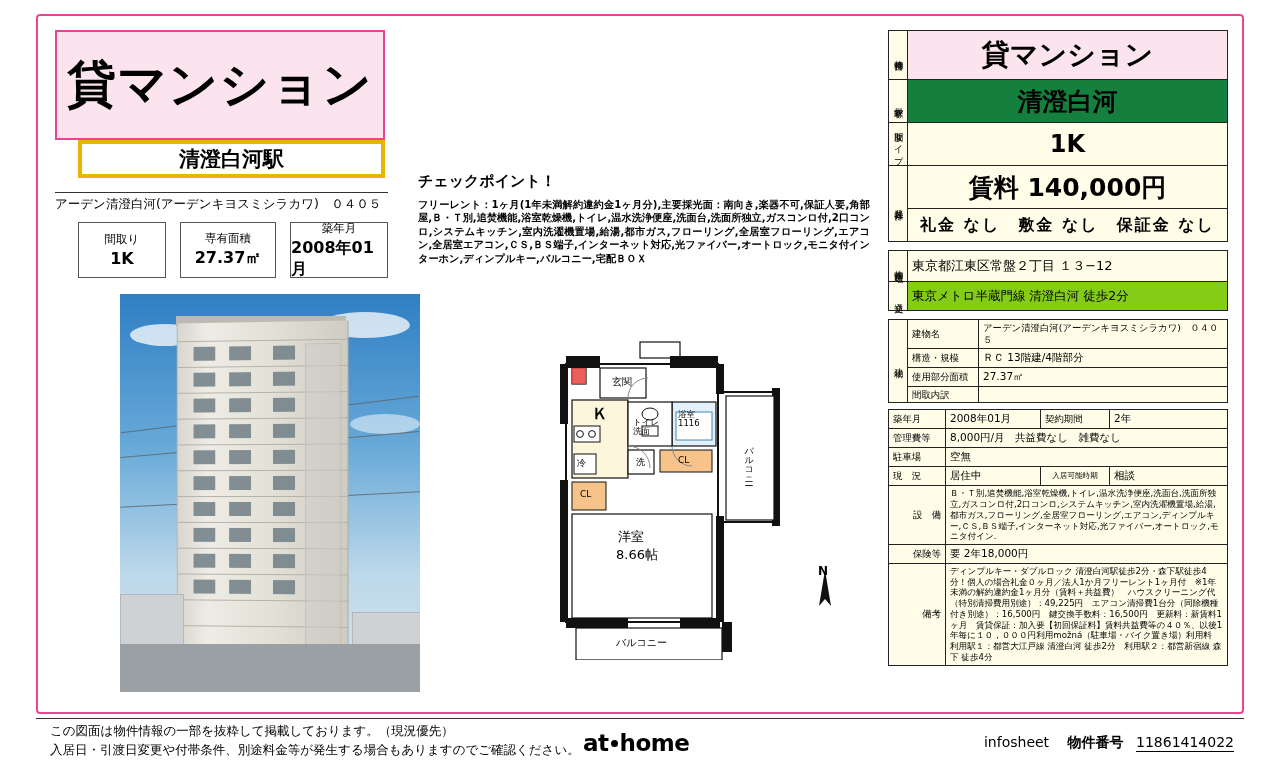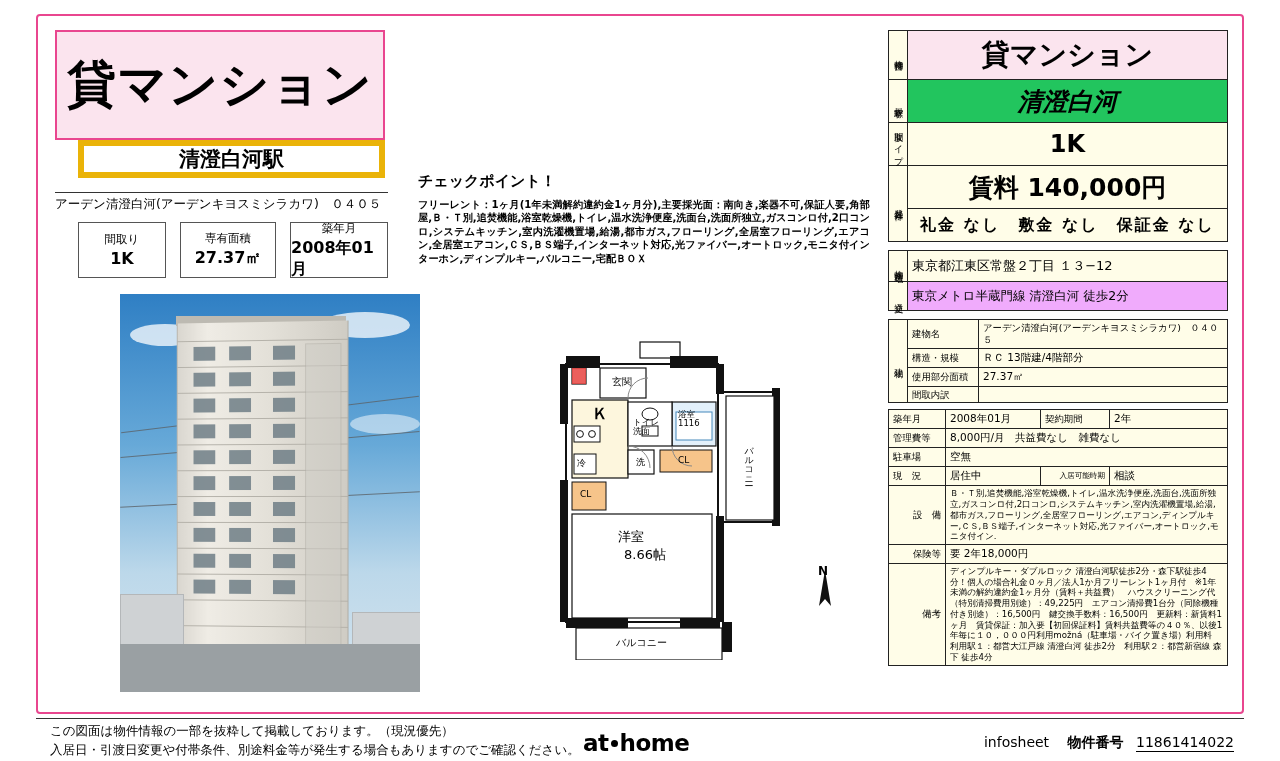--- a/index.html
+++ b/index.html
@@ -44,21 +44,21 @@
     font-size: 49px;
     font-weight: bold;
     letter-spacing: 1px;
     color: #000;
   }
   .station-box {
     position: absolute;
     left: 78px; top: 140px;
     width: 307px; height: 38px;
     background: #ffffff;
-    border: 6px solid #eab308;
+    border: 4px solid #eab308;
     box-sizing: border-box;
     display: flex; align-items: center; justify-content: center;
   }
   .station-box .s {
     font-family: "DejaVu Sans", sans-serif;
     font-size: 21px; font-weight: bold;
   }
   .bldg-name {
     position: absolute;
     left: 55px; top: 196px;
@@ -214,23 +214,22 @@
     text-align: center;
     font-size: 28px;
     font-weight: bold;
     height: 44px;
   }
   .cream { background: #fffde8; }
   .bigc {
     text-align: center;
     font-size: 25px;
     font-weight: bold;
-    background: #22c55e;
+    background: #15803d;
     height: 38px;
-    font-style: italic;
   }
   .bigc2 {
     text-align: center;
     font-size: 24px;
     font-weight: bold;
     background: #fffde8;
     height: 34px;
   }
   .rentc {
     text-align: center;
@@ -241,21 +240,21 @@
   }
   .condc {
     text-align: center;
     font-size: 16px;
     font-weight: bold;
     background: #fffde8;
     height: 28px;
     letter-spacing: 2px;
   }
   .addrc { background:#fffde8; font-size: 13px; height: 26px; }
-  .accessc { background:#f0abfc; font-size: 12.5px; height: 24px; }
+  .accessc { background:#84cc16; font-size: 12.5px; height: 24px; }
   .sm { font-size: 10.5px; }
   .xs { font-size: 9.4px; line-height: 1.25; }
   .tiny { font-size: 8.6px; line-height: 1.25; }
   .ctr { text-align:right; }
 
   
   .footer-line {
     position: absolute;
     left: 36px; top: 718px; width: 1208px;
     border-top: 1.5px solid #333;
@@ -457,21 +456,21 @@
     <span class="plan-label" style="left:72px; top:74px; font-size:16px; font-weight:bold;">Ｋ</span>
     <span class="plan-label" style="left:57px; top:127px; font-size:9px;">冷</span>
     <span class="plan-label" style="left:113px; top:88px; font-size:8.5px; line-height:1.1; white-space:pre;">トイレ
 洗面</span>
     <span class="plan-label" style="left:158px; top:80px; font-size:8.5px; line-height:1.1; white-space:pre;">浴室
 1116</span>
     <span class="plan-label" style="left:116px; top:126px; font-size:9px;">洗</span>
     <span class="plan-label" style="left:60px; top:159px; font-size:9px;">CL</span>
     <span class="plan-label" style="left:158px; top:125px; font-size:9px;">CL</span>
     <span class="plan-label" style="left:98px; top:198px; font-size:13px;">洋室</span>
-    <span class="plan-label" style="left:96px; top:216px; font-size:13px;margin-left:8px;">8.66帖</span>
+    <span class="plan-label" style="left:96px; top:216px; font-size:13px;">8.66帖</span>
     <span class="plan-label" style="left:222px; top:110px; font-size:9px; writing-mode:vertical-rl;">バルコニー</span>
     <span class="plan-label" style="left:96px; top:306px; font-size:10px;">バルコニー</span>
 
     <div class="compass">
       <svg width="34" height="56" viewBox="0 0 34 56">
         <polygon points="17,4 23,40 17,33 11,40" fill="#111"></polygon>
       </svg>
       <span style="position:absolute; left:10px; top:-2px; font-size:12px; font-weight:bold;">N</span>
     </div>
   </div>
@@ -554,21 +553,21 @@
         <td class="cream xs">管理費等</td>
         <td class="cream sm" colspan="3">8,000円/月　共益費なし　雑費なし</td>
       </tr>
       <tr>
         <td class="cream xs">駐車場</td>
         <td class="cream sm" colspan="3">空無</td>
       </tr>
       <tr>
         <td class="cream xs">現　況</td>
         <td class="cream sm">居住中</td>
-        <td class="cream" style="font-size:7.6px; line-height:1.05; text-align:right">入居可能時期</td>
+        <td class="cream" style="font-size:7.6px; line-height:1.05; text-align:center">入居可能時期</td>
         <td class="cream sm">相談</td>
       </tr>
       <tr>
         <td class="cream xs ctr">設　備</td>
         <td class="cream tiny" colspan="3" style="height:52px">Ｂ・Ｔ別,追焚機能,浴室乾燥機,トイレ,温水洗浄便座,洗面台,洗面所独立,ガスコンロ付,2口コンロ,システムキッチン,室内洗濯機置場,給湯,都市ガス,フローリング,全居室フローリング,エアコン,ディンプルキー,ＣＳ,ＢＳ端子,インターネット対応,光ファイバー,オートロック,モニタ付イン.</td>
       </tr>
       <tr>
         <td class="cream xs ctr">保険等</td>
         <td class="cream sm" colspan="3">要 2年18,000円</td>
       </tr>

